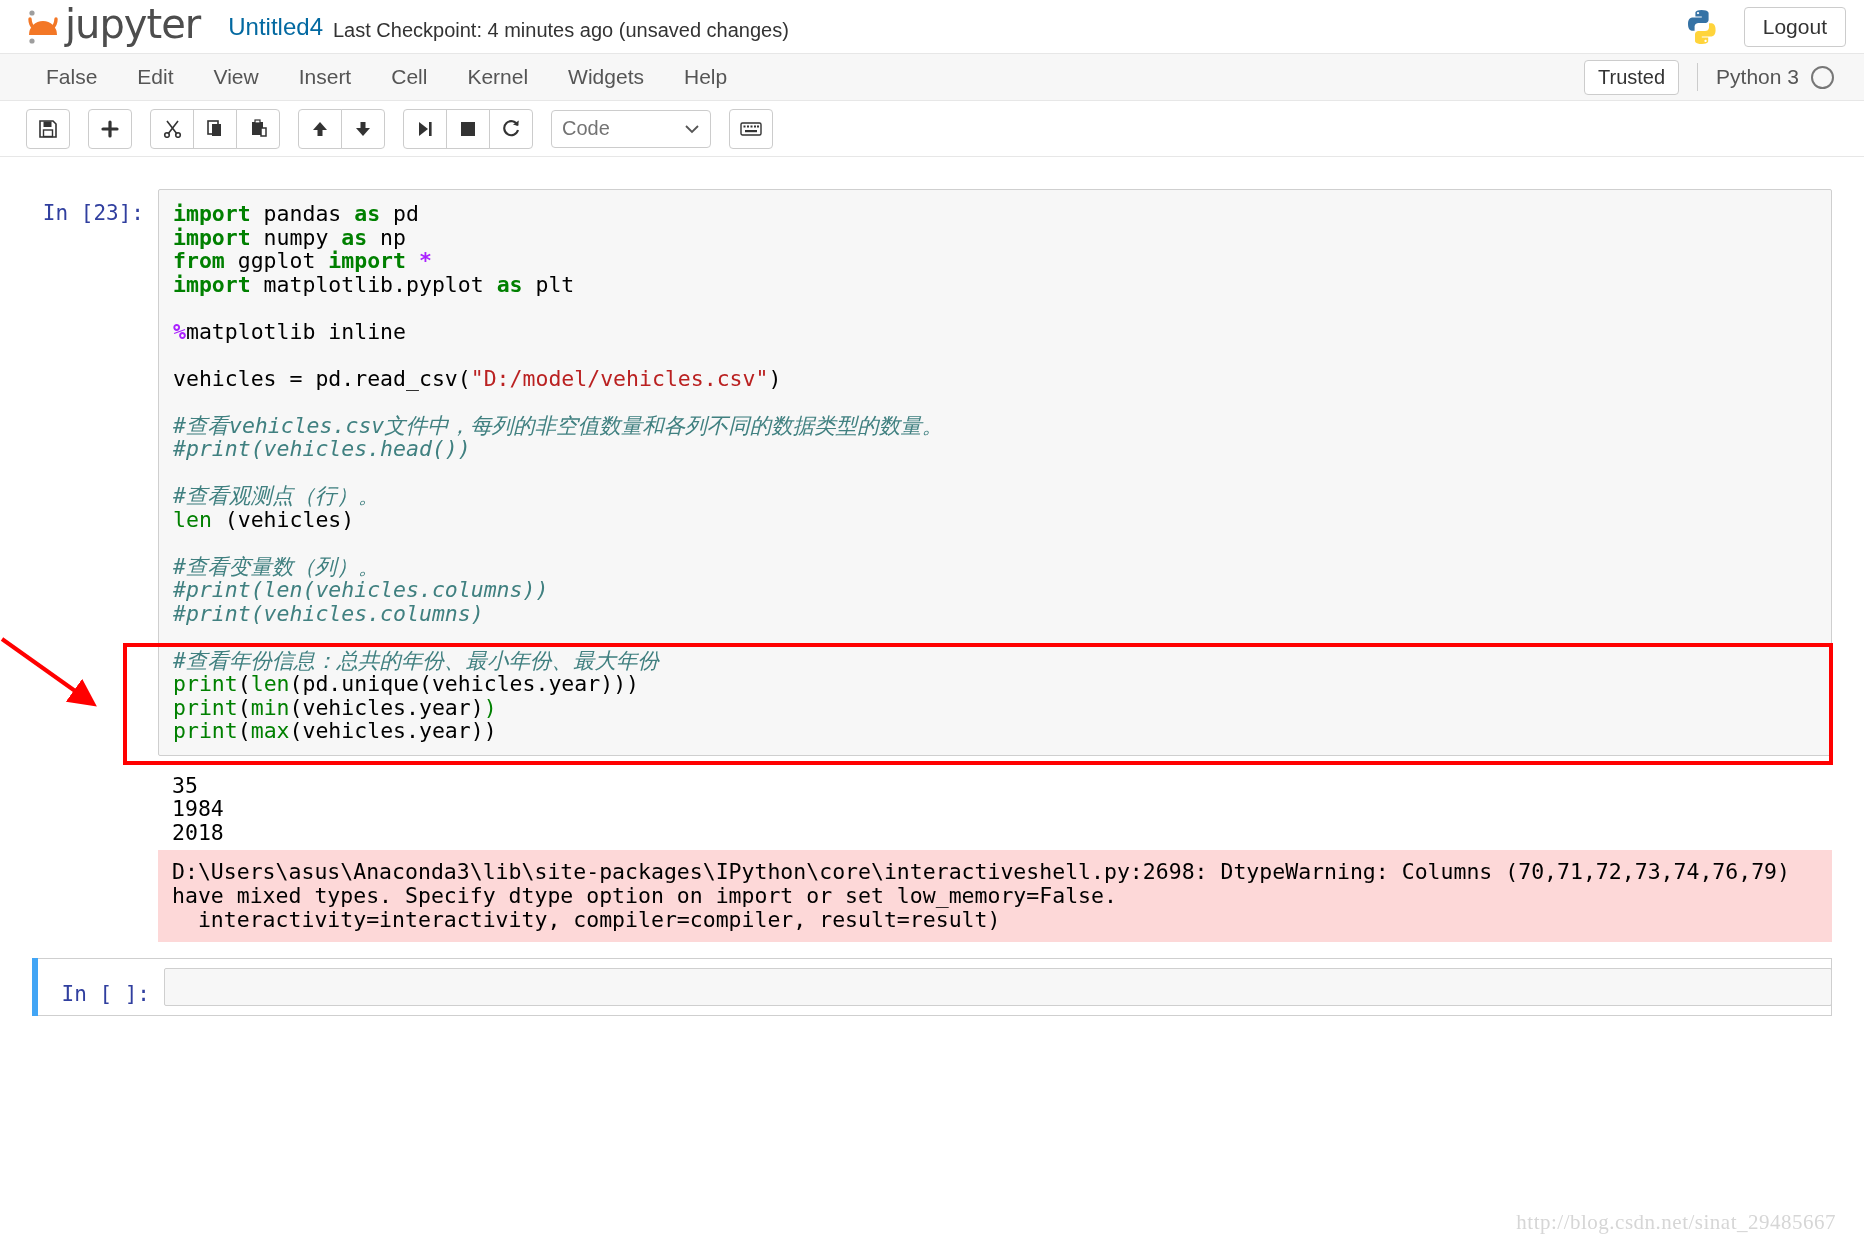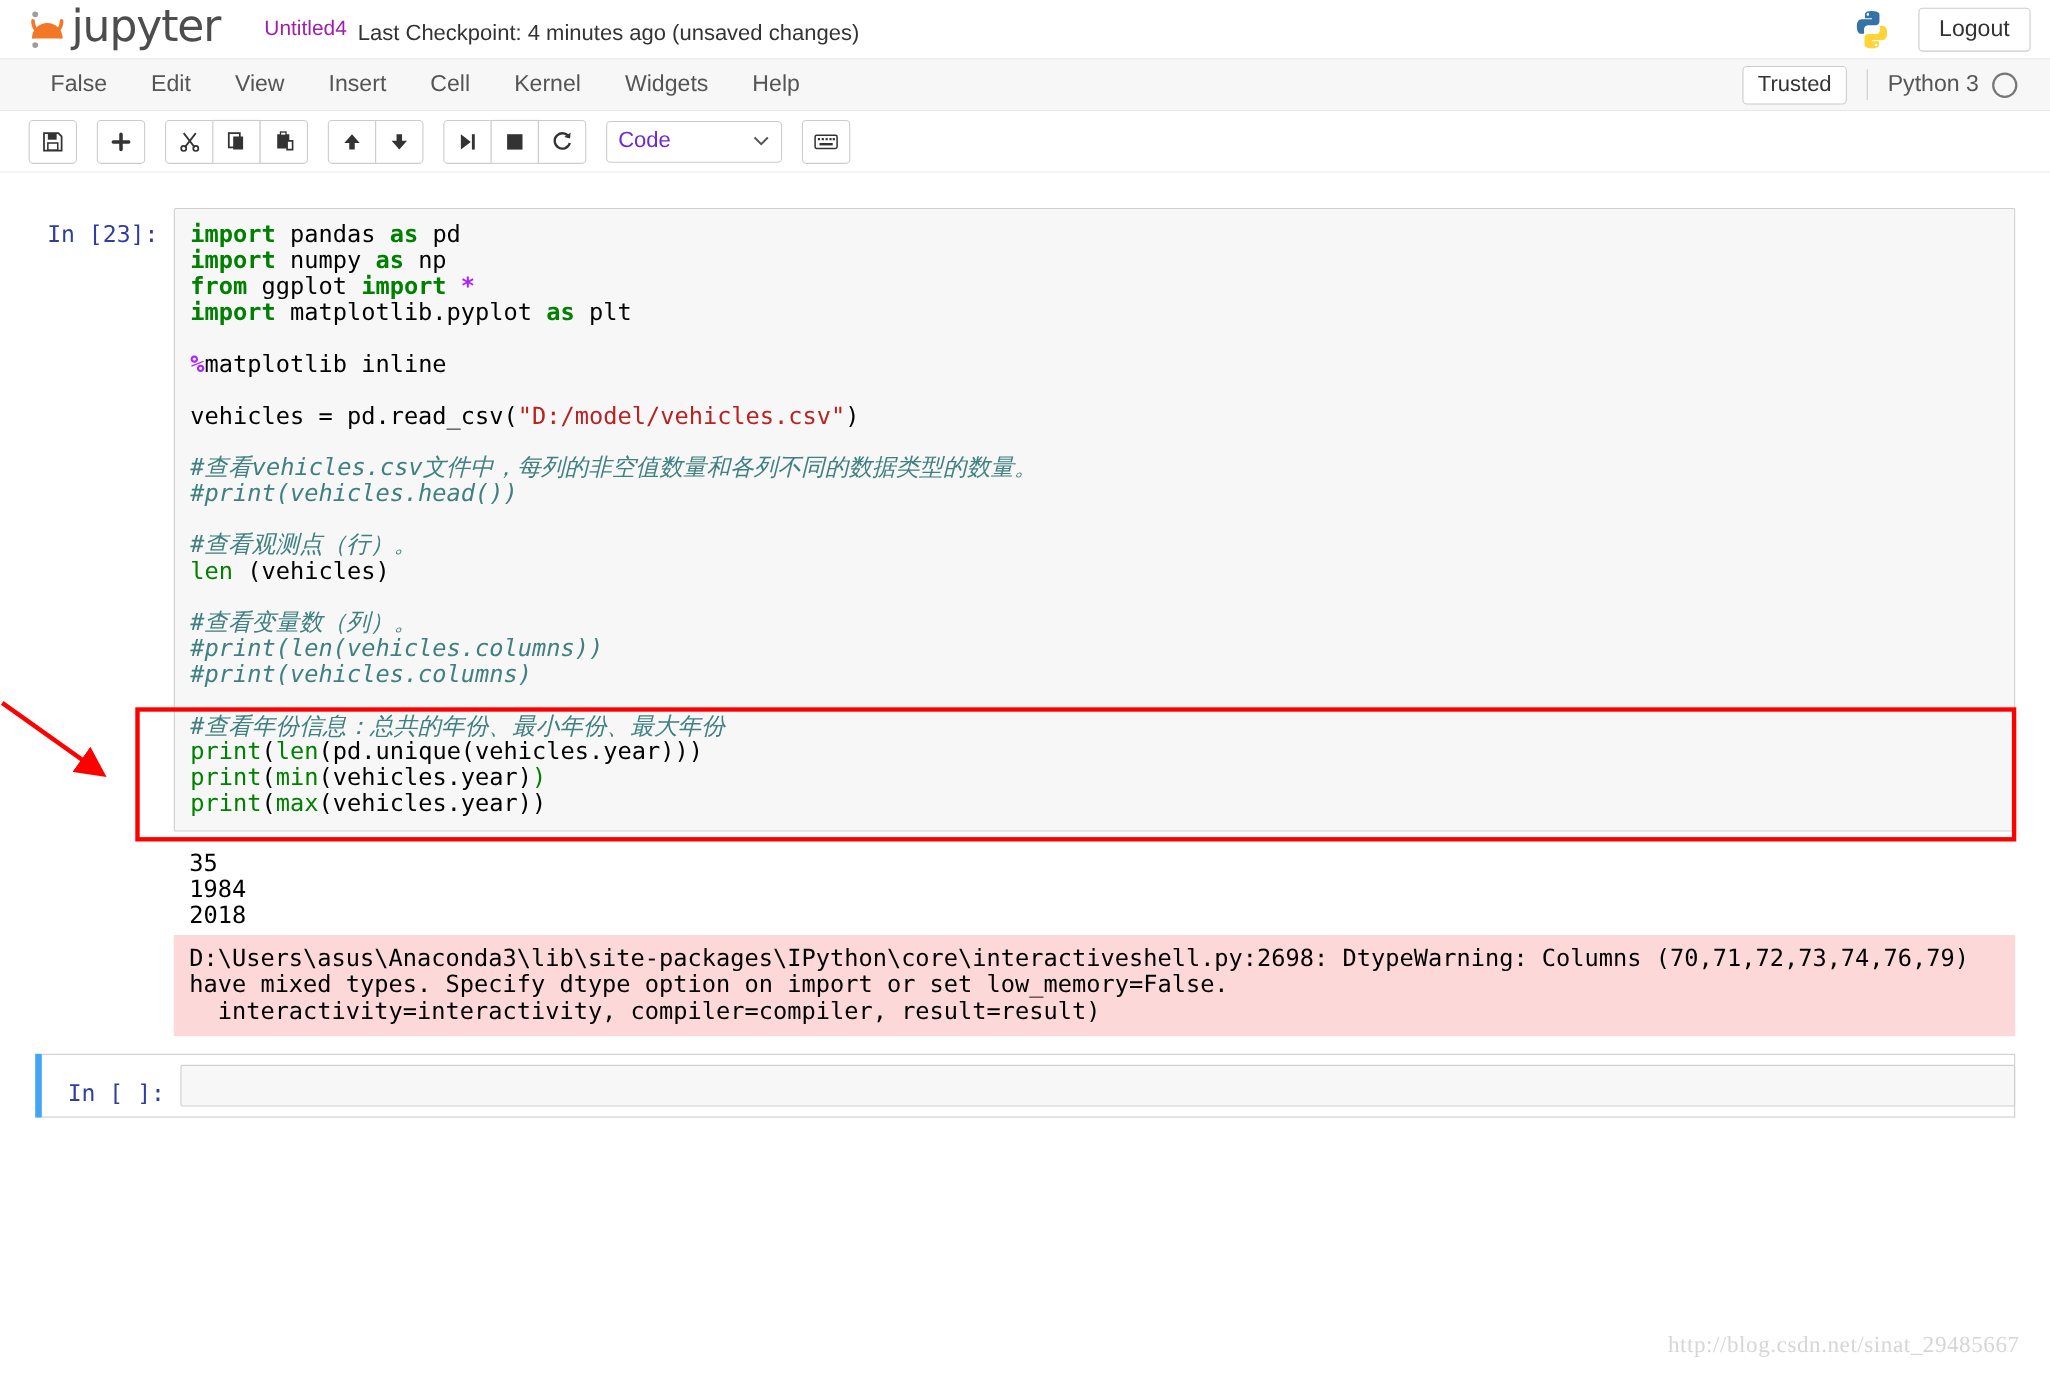--- a/index.html
+++ b/index.html
@@ -38,25 +38,24 @@
   }
   .logo-text {
     font-size: 40px;
     color: #4d4d4d;
     font-family: "DejaVu Sans", sans-serif;
     letter-spacing: -1px;
     line-height: 1;
     padding-bottom: 6px;
   }
   .nb-title {
-    font-size: 19px;
-    color: #a21caf;
+    font-size: 24px;
+    color: #0369a1;
     font-family: "Liberation Sans", sans-serif;
     margin-right: 10px;
-    margin-left: 12px;
   }
   .checkpoint {
     font-size: 20px;
     color: #333333;
     padding-top: 7px;
   }
   .header-right {
     margin-left: auto;
     display: flex;
     align-items: center;
@@ -161,21 +160,21 @@
     width: 160px;
     height: 38px;
     border: 1px solid #cccccc;
     border-radius: 4px;
     background: #ffffff;
     display: flex;
     align-items: center;
     padding: 0 10px;
     box-sizing: border-box;
     font-size: 20px;
-    color: #6d28d9;
+    color: #737373;
     cursor: pointer;
     margin-right: 18px;
   }
   .cell-type-select .chev { margin-left: auto; }
 
   
   .nb-area {
     padding: 22px 0 16px 0;
     background: #ffffff;
   }

